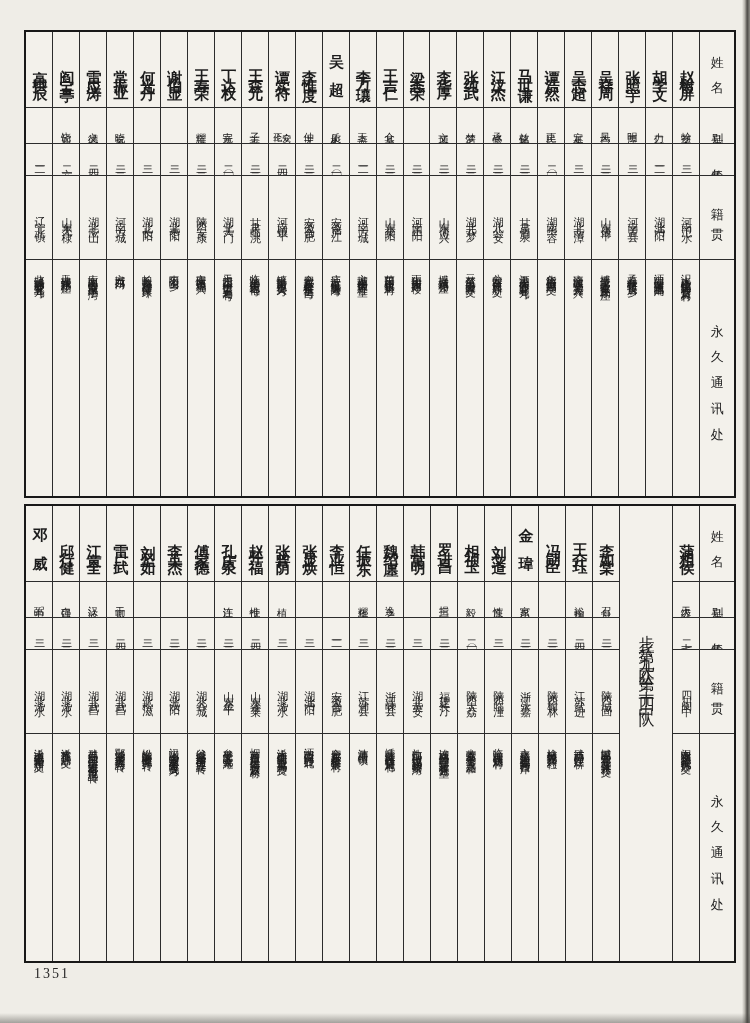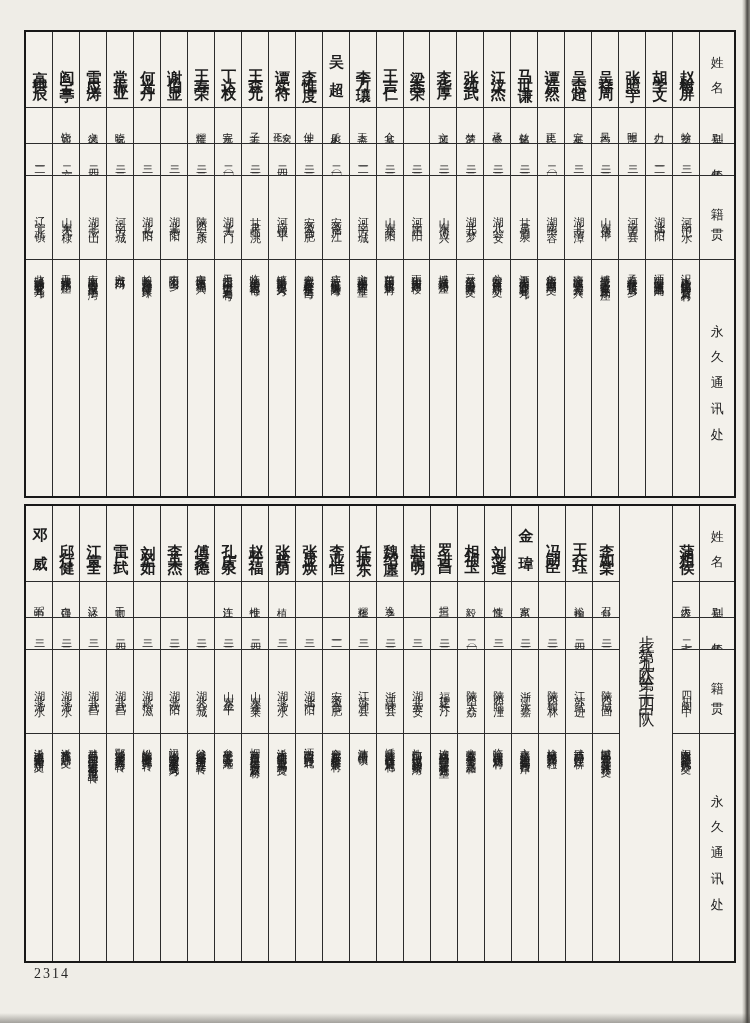--- a/index.html
+++ b/index.html
@@ -889,16 +889,16 @@
           <span>二二</span>
         </div>
         <div class="cell c-native">
           <span>湖北浠水</span>
         </div>
         <div class="cell c-addr">
           <span>浠水城内裕丰祥布店交</span>
         </div>
       </div>
     </div>
-  <div class="page-number">2314</div>
+  <div class="page-number">1351</div>
   <div class="book-edge-right"></div>
   <div class="book-edge-bottom"></div>
 </div>
 
 </body></html>

